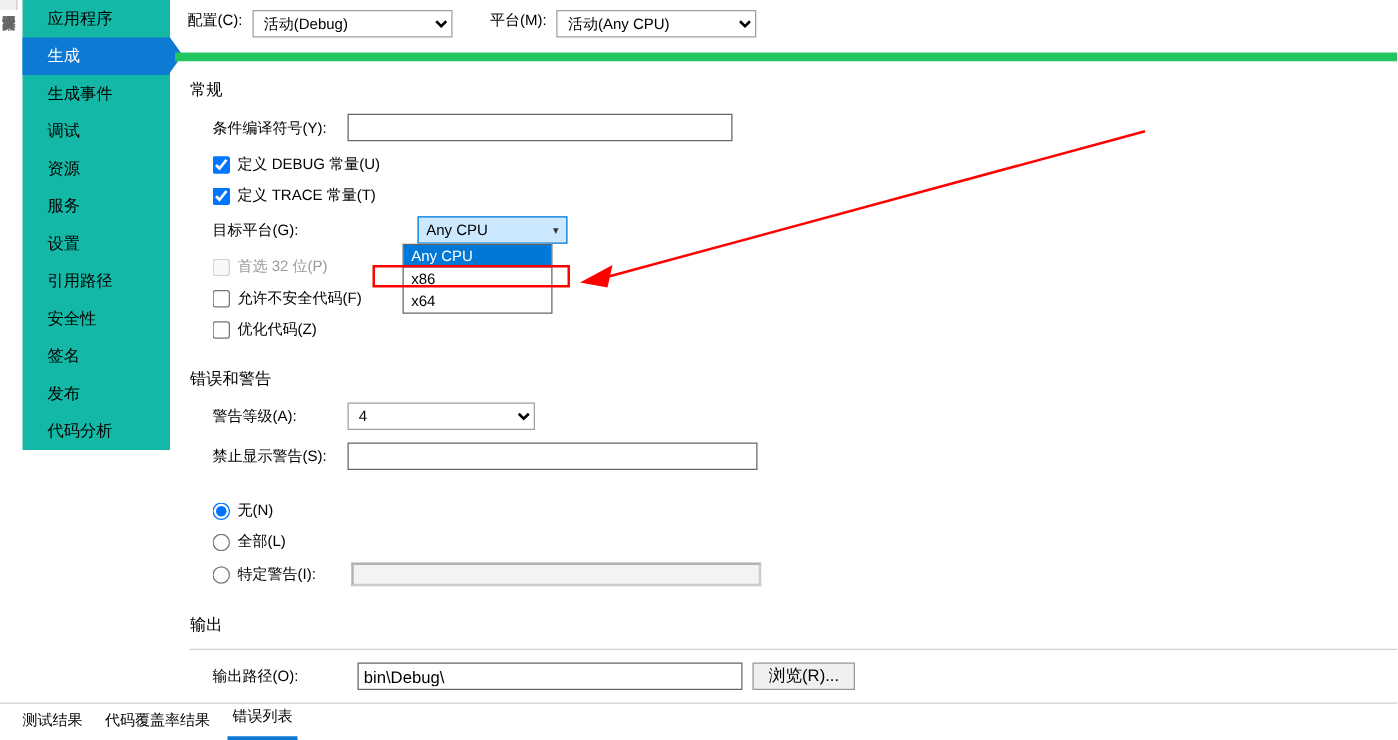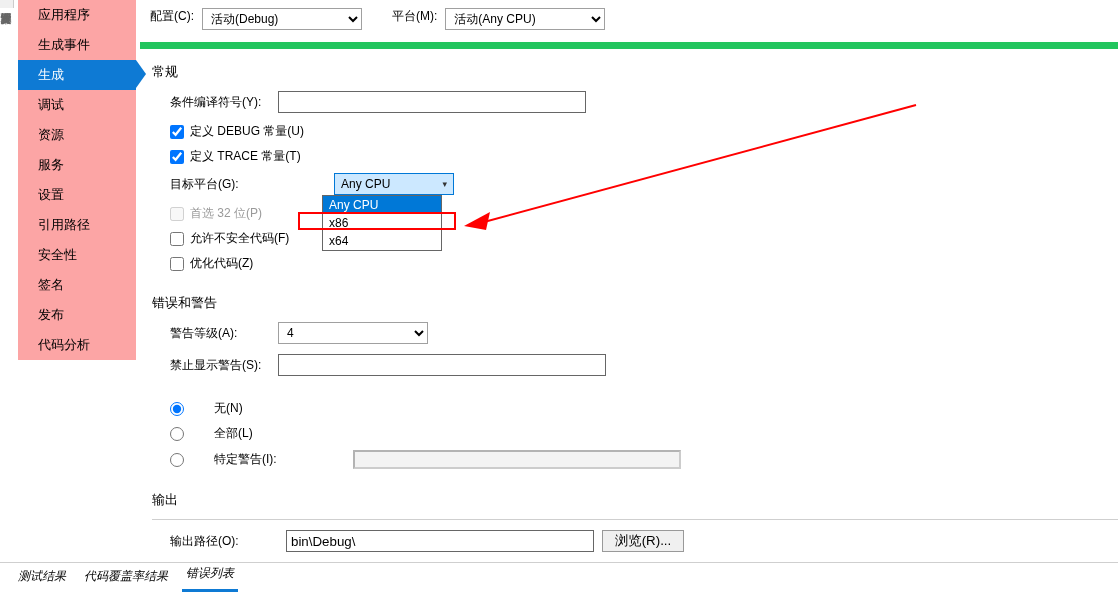--- a/index.html
+++ b/index.html
@@ -33,21 +33,21 @@
   cursor: pointer;
   background: #f0f0f0;
   border-right: 1px solid #ccc;
 }
 
 
 .sidebar {
   position: absolute;
   left: 18px; top: 0;
   width: 118px;
-  background: #fca5a5;
+  background: #14b8a6;
 }
 .sidebar-item {
   padding: 6px 0 6px 20px;
   cursor: pointer;
   font-size: 13px;
 }
 .sidebar-item.active {
   background: #0e7ad4;
   color: #fff;
   position: relative;
@@ -174,21 +174,21 @@
 .red-arrow {
   position: absolute;
   z-index: 19;
   pointer-events: none;
 }
 .red-arrow line { stroke: #ff0000; stroke-width: 2; }
 .red-arrow polygon { fill: #ff0000; }
 
 .radio-row {
   display: flex; align-items: center;
-  margin-bottom: 8px; padding-left: 18px; gap: 24px;
+  margin-bottom: 8px; padding-left: 18px;
 }
 .radio-row input[type="radio"] {
   width: 14px; height: 14px; margin-right: 6px;
 }
 
 .output-row {
   display: flex; align-items: center;
   padding-left: 18px; gap: 8px;
 }
 .output-row .btn {
@@ -211,43 +211,42 @@
   align-items: flex-end;
   padding-left: 14px;
   gap: 10px;
   border-top: 0;
   background: #fff;
 }
 .bottom-tab {
   padding: 5px 4px 7px 4px;
   cursor: pointer;
   font-size: 12px;
-  font-style: italic;
 }
 .bottom-tab.active {
   border-bottom: 3px solid #0e7ad4;
 }
 .bottom-tabs::before {
   content: "";
   position: absolute;
   left: 0; right: 0; top: 0;
   border-top: 1px solid #cfcfcf;
 }
 </style>
 </head>
 <body>
 
 <div class="vertical-tabs">
   <div class="vertical-tab">解决方案资源管理器</div>
 </div>
 
 <div class="sidebar">
   <div class="sidebar-item">应用程序</div>
+  <div class="sidebar-item active">生成</div>
   <div class="sidebar-item">生成事件</div>
-  <div class="sidebar-item active">生成</div>
   <div class="sidebar-item">调试</div>
   <div class="sidebar-item">资源</div>
   <div class="sidebar-item">服务</div>
   <div class="sidebar-item">设置</div>
   <div class="sidebar-item">引用路径</div>
   <div class="sidebar-item">安全性</div>
   <div class="sidebar-item">签名</div>
   <div class="sidebar-item">发布</div>
   <div class="sidebar-item">代码分析</div>
 </div>

